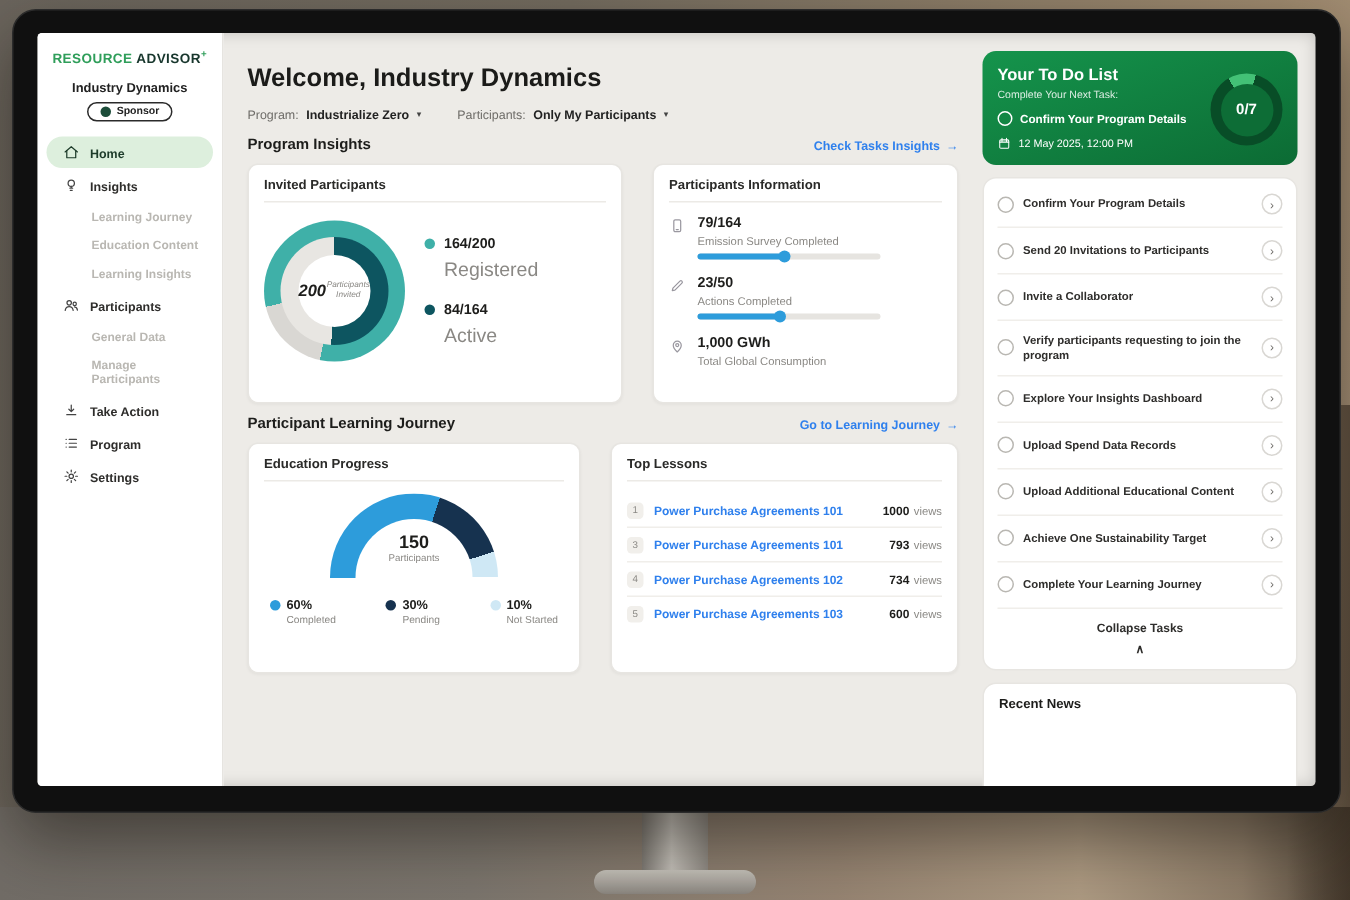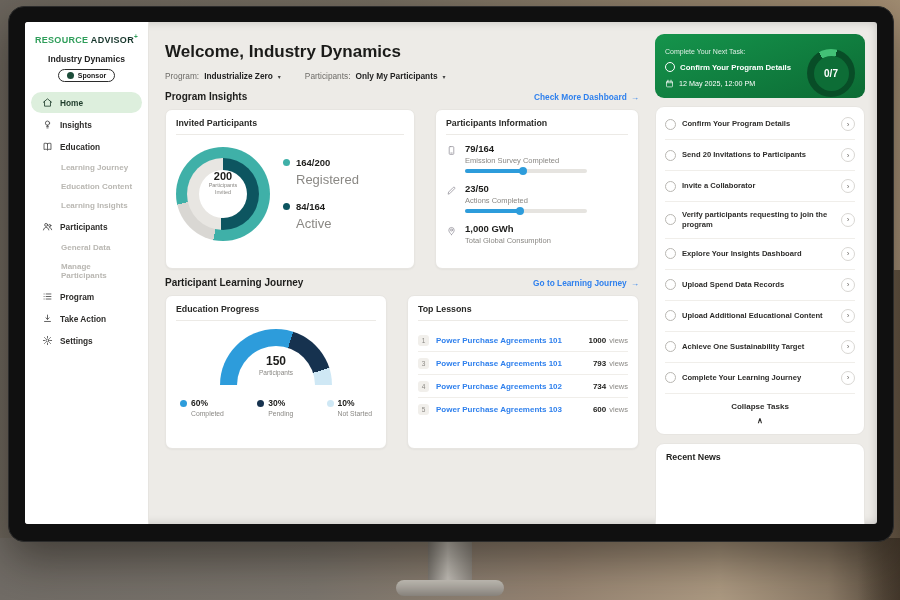--- a/index.html
+++ b/index.html
@@ -51,21 +51,21 @@
     border-bottom:1px solid #eceae6;margin-bottom:8px;}
 
   .inv-card{width:250px;height:160px;}
   .inv-body{display:flex;align-items:center;gap:13px;padding-top:4px;}
   .donut{position:relative;width:94px;height:94px;flex-shrink:0;}
   .d-outer{position:absolute;inset:0;border-radius:50%;
     background:conic-gradient(from 192deg,#d9d7d3 0 65deg,#3fb0a8 65deg 360deg);}
   .d-mid{position:absolute;inset:11px;border-radius:50%;
     background:conic-gradient(#0d5560 0 51%,#e8e6e2 51% 100%);}
   .d-hole{position:absolute;inset:23px;border-radius:50%;background:#fff;display:flex;
-    flex-direction:column;align-items:center;text-align:center;}
+    flex-direction:row;align-items:center;justify-content:center;text-align:center;font-style:italic;}
   .d-val{font-size:11px;font-weight:bold;color:#1d1d1b;}
   .d-lab{font-size:5.5px;color:#8a8884;line-height:1.25;width:36px;}
   .leg{display:flex;flex-direction:column;gap:14px;}
   .leg-item{display:flex;gap:6px;align-items:flex-start;}
   .leg-dot{width:7px;height:7px;border-radius:50%;margin-top:2px;flex-shrink:0;}
   .dot-teal{background:#3fb0a8;} .dot-darkteal{background:#0d5560;}
   .leg-val{font-size:9.5px;font-weight:bold;color:#1d1d1b;}
   .leg-lab{font-size:13px;color:#8a8884;margin-top:4px;}
 
   .info-card{flex:1;height:160px;}
@@ -156,27 +156,20 @@
               </svg>
             <span>Home</span>
           </div>
           <div class="mi">
             <svg viewBox="0 0 24 24">
                 <circle cx="12" cy="9" r="4.6"></circle>
                 <path d="M10 16.2h4M10.6 19.4h2.8M12 13.6v1.6"></path>
               </svg>
             <span>Insights</span>
           </div>
-          <div class="mi">
-            <svg viewBox="0 0 24 24">
-                <path d="M12 6.2C10.2 4.6 6.8 4.4 4.4 5.4V18.6c2.4-1 5.8-.8 7.6.8 1.8-1.6 5.2-1.8 7.6-.8V5.4C17.2 4.4 13.8 4.6 12 6.2z"></path>
-                <path d="M12 6.2v13.2"></path>
-              </svg>
-            <span>Education</span>
-          </div>
           <div class="mi sub">
             <span>Learning Journey</span>
           </div>
           <div class="mi sub">
             <span>Education Content</span>
           </div>
           <div class="mi sub">
             <span>Learning Insights</span>
           </div>
           <div class="mi">
@@ -189,29 +182,29 @@
             <span>Participants</span>
           </div>
           <div class="mi sub">
             <span>General Data</span>
           </div>
           <div class="mi sub">
             <span>Manage Participants</span>
           </div>
           <div class="mi">
             <svg viewBox="0 0 24 24">
+                <path d="M12 4.5v9M8.5 10.5 12 14l3.5-3.5M5.5 18.5h13"></path>
+              </svg>
+            <span>Take Action</span>
+          </div>
+          <div class="mi">
+            <svg viewBox="0 0 24 24">
                 <path d="M4.5 6.5h.2M4.5 12h.2M4.5 17.5h.2M9 6.5h10.5M9 12h10.5M9 17.5h10.5"></path>
               </svg>
             <span>Program</span>
-          </div>
-          <div class="mi">
-            <svg viewBox="0 0 24 24">
-                <path d="M12 4.5v9M8.5 10.5 12 14l3.5-3.5M5.5 18.5h13"></path>
-              </svg>
-            <span>Take Action</span>
           </div>
           <div class="mi">
             <svg viewBox="0 0 24 24">
                 <circle cx="12" cy="12" r="3.2"></circle>
                 <path d="M12 3v2.6M12 18.4V21M3 12h2.6M18.4 12H21M5.6 5.6l1.9 1.9M16.5 16.5l1.9 1.9M18.4 5.6l-1.9 1.9M7.5 16.5l-1.9 1.9"></path>
               </svg>
             <span>Settings</span>
           </div>
         </nav>
       </aside>
@@ -228,21 +221,21 @@
           <div class="filter">
             <span class="flabel">Participants:</span>
             <span class="fvalue">Only My Participants</span>
             <span class="chev">▾</span>
           </div>
         </div>
 
         <div class="sec-head">
           <span class="sec-title">Program Insights</span>
           <span class="sec-link">
-            <span>Check More Dashboard</span>
+            <span>Check Tasks Insights</span>
             <span>→</span>
           </span>
         </div>
 
         <div class="cards">
           <div class="card inv-card">
             <div class="card-title">Invited Participants</div>
             <div class="inv-body">
               <div class="donut">
                 <div class="d-outer"></div>
@@ -376,20 +369,21 @@
               <span class="rank">5</span>
               <span class="l-title">Power Purchase Agreements 103</span>
               <span class="l-views"><span>600</span><span class="l-vw">views</span></span>
             </div>
           </div>
         </div>
       </main>
 
       <section class="todo-col">
         <div class="todo-green">
+          <div class="tg-title">Your To Do List</div>
           <div class="tg-sub">Complete Your Next Task:</div>
           <div class="tg-task">
             <span class="tg-cb"></span>
             <span>Confirm Your Program Details</span>
           </div>
           <div class="tg-due">
             <svg viewBox="0 0 24 24">
                 <rect x="4" y="6" width="16" height="15" rx="2"></rect>
                 <path d="M4 10h16M8 3v5M16 3v5"></path>
               </svg>

